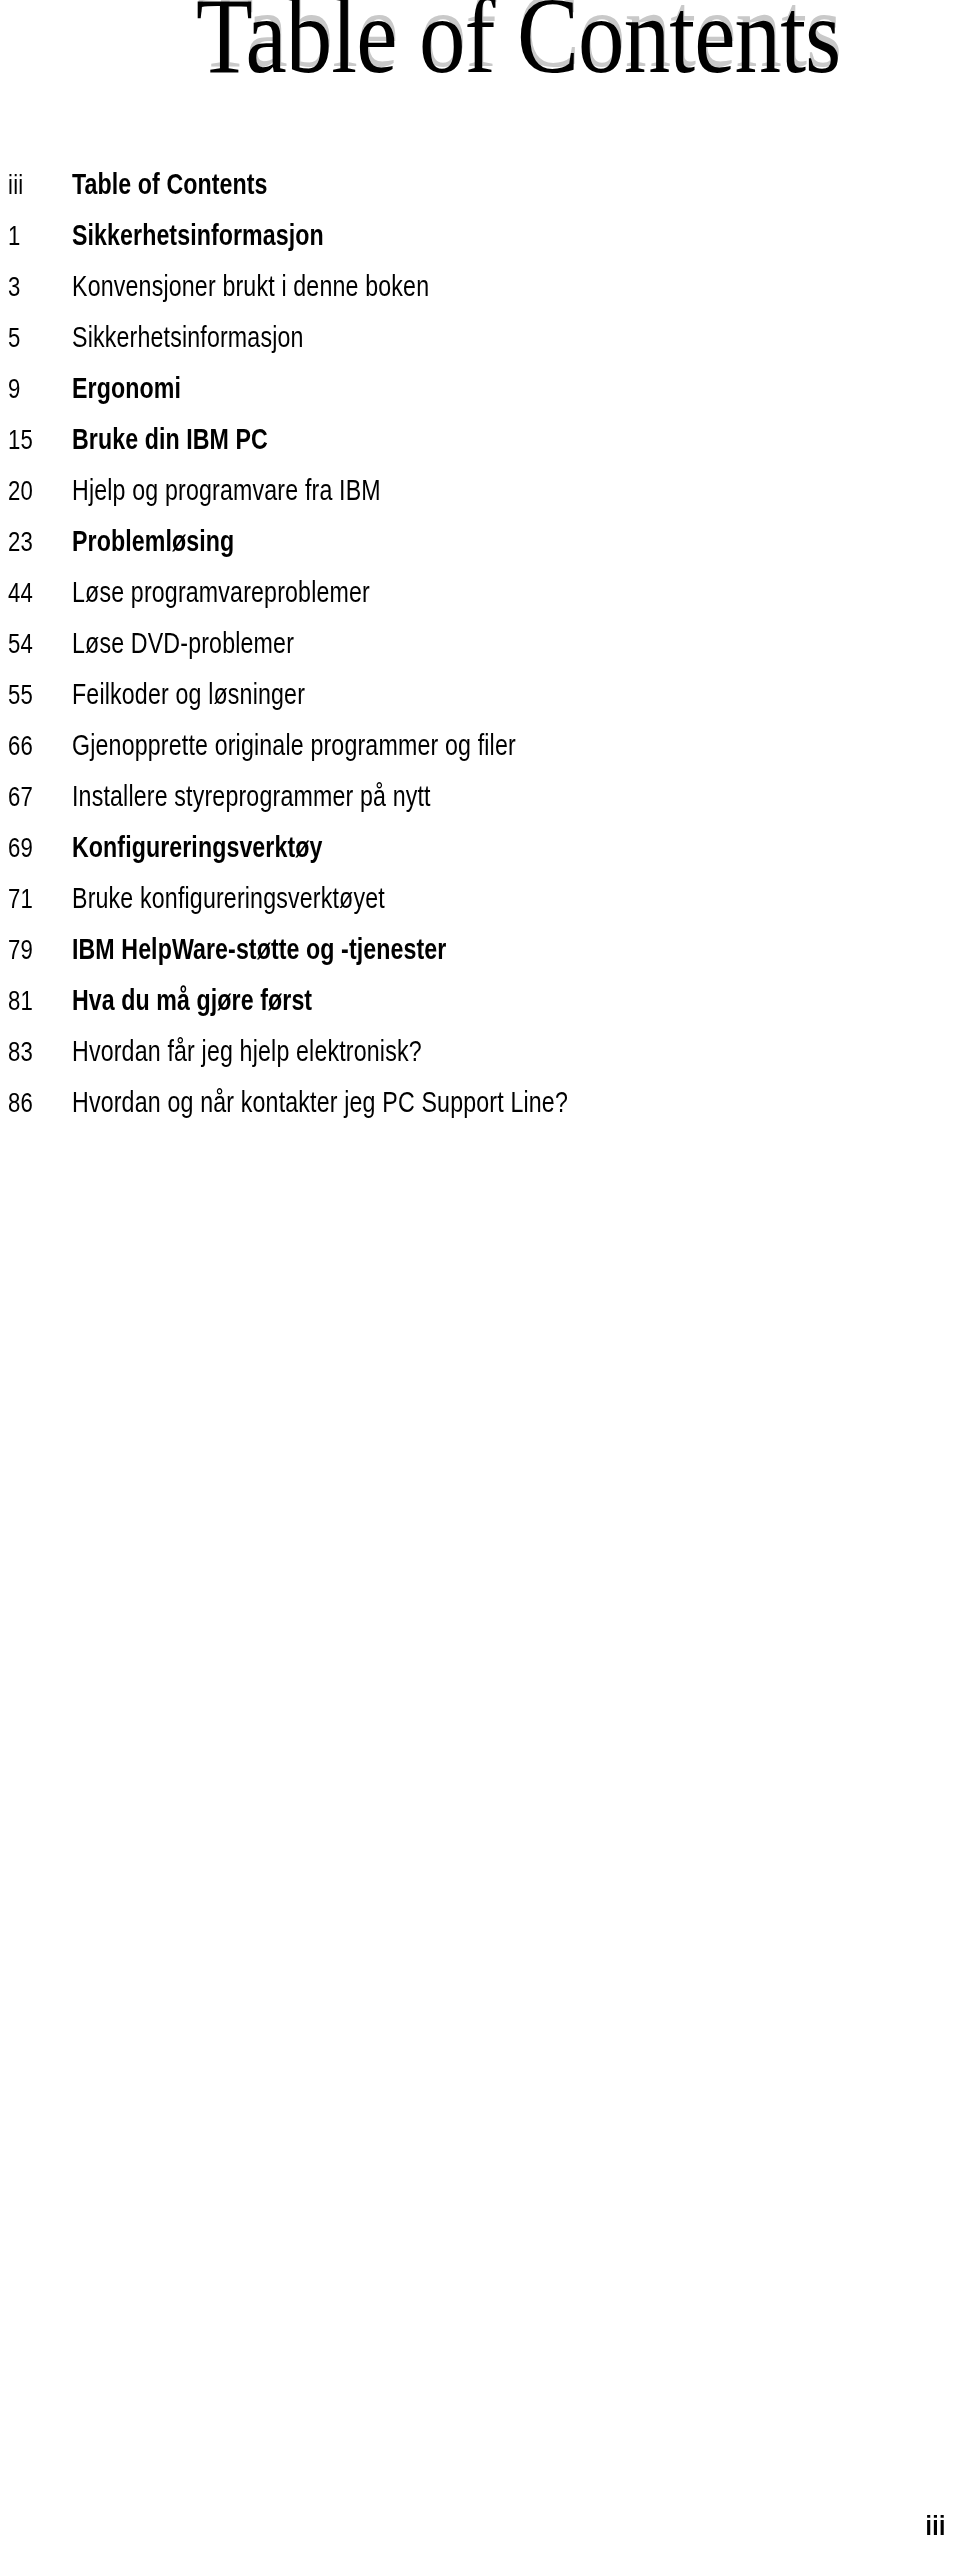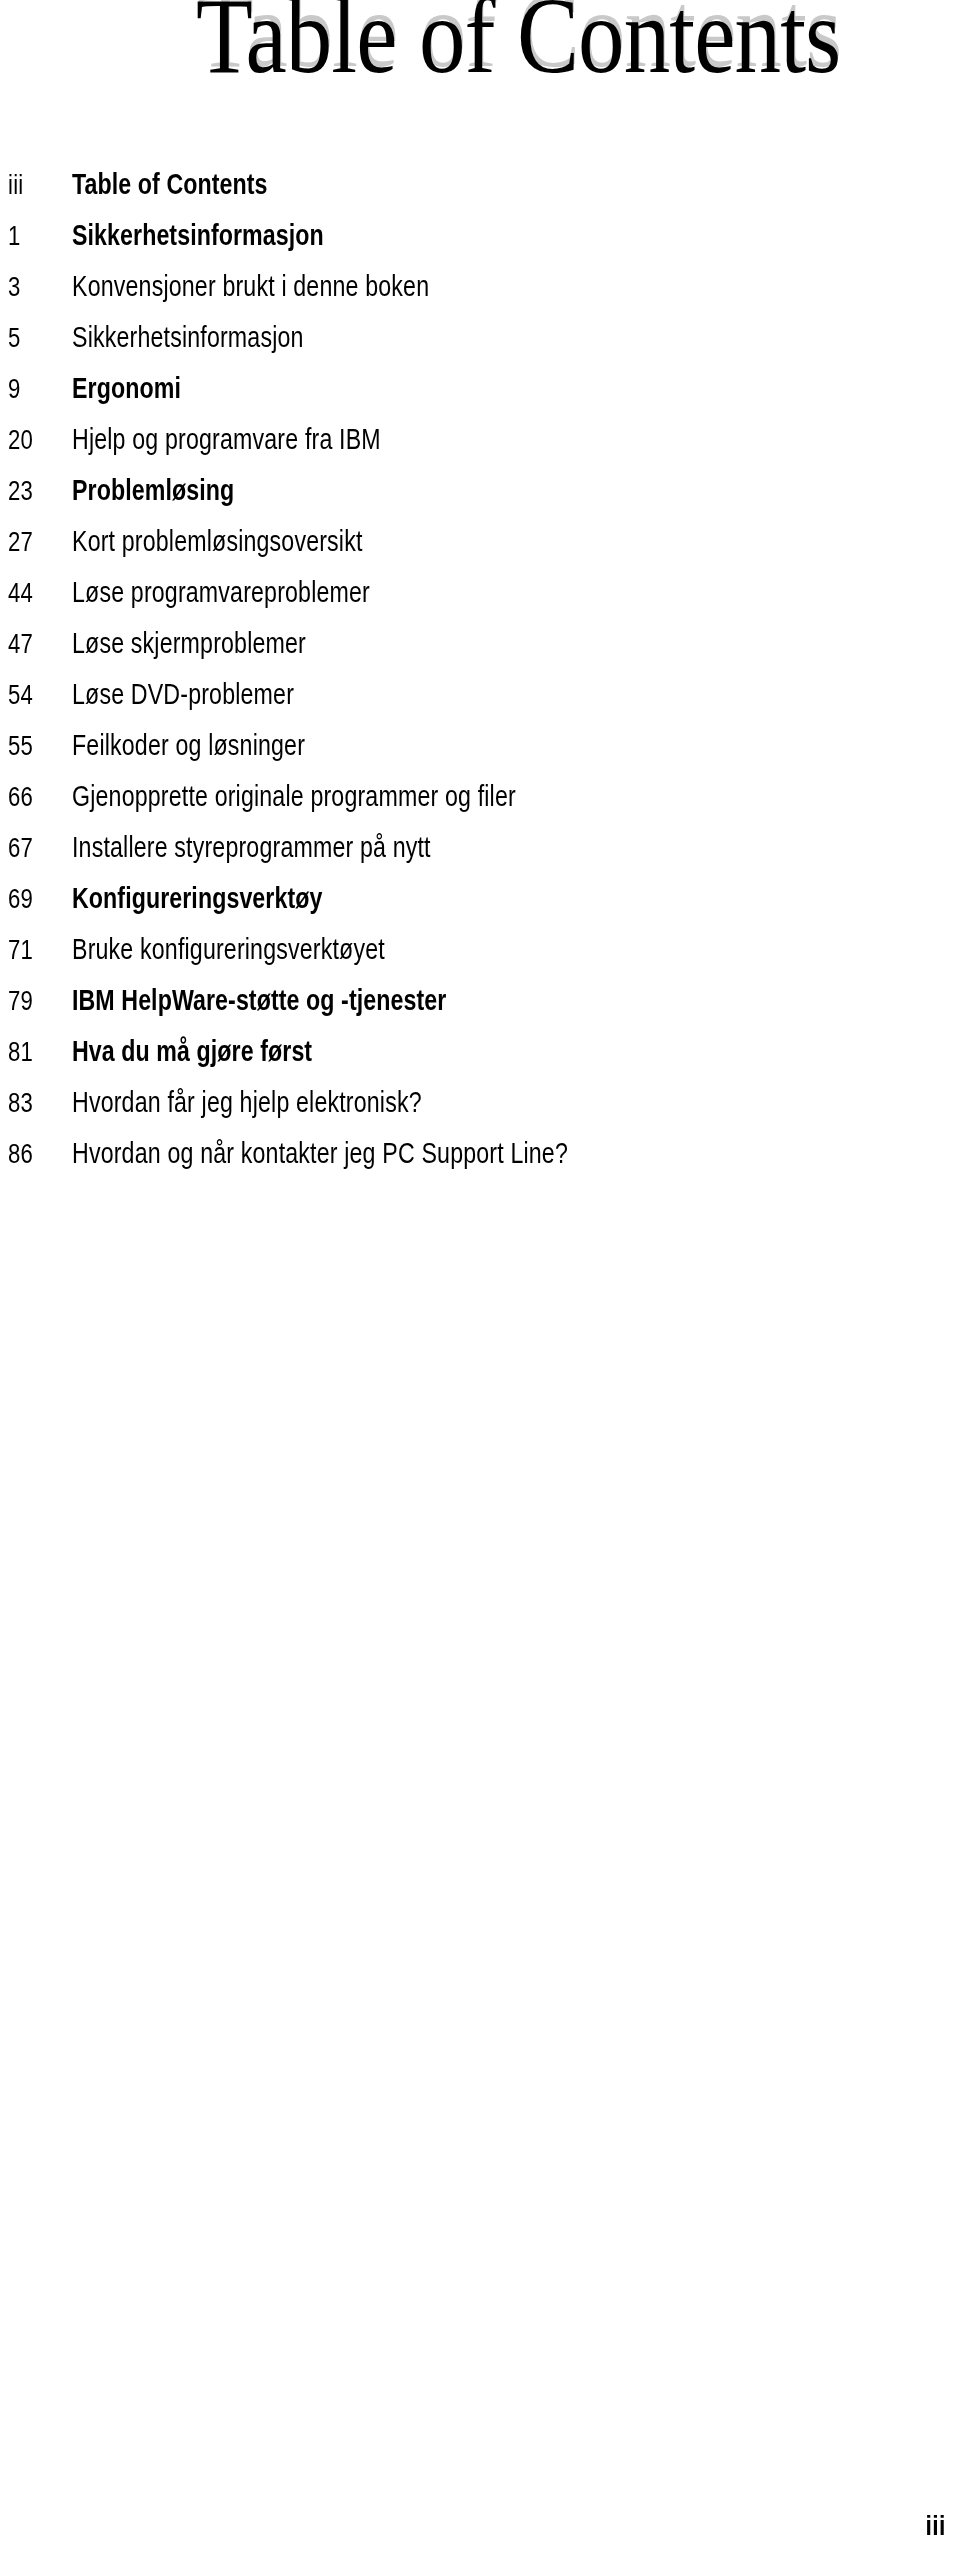--- a/index.html
+++ b/index.html
@@ -130,41 +130,37 @@
       <span class="toc-title">Konvensjoner brukt i denne boken</span>
     </div>
     <div class="toc-row">
       <span class="toc-page">5</span>
       <span class="toc-title">Sikkerhetsinformasjon</span>
     </div>
     <div class="toc-row bold">
       <span class="toc-page">9</span>
       <span class="toc-title">Ergonomi</span>
     </div>
+    <div class="toc-row bold">
+      <span class="toc-page">15</span>
+      <span class="toc-title">Bruke din IBM PC</span>
+    </div>
     <div class="toc-row">
       <span class="toc-page">20</span>
       <span class="toc-title">Hjelp og programvare fra IBM</span>
     </div>
     <div class="toc-row bold">
       <span class="toc-page">23</span>
       <span class="toc-title">Problemløsing</span>
     </div>
     <div class="toc-row">
-      <span class="toc-page">27</span>
-      <span class="toc-title">Kort problemløsingsoversikt</span>
-    </div>
-    <div class="toc-row">
       <span class="toc-page">44</span>
       <span class="toc-title">Løse programvareproblemer</span>
     </div>
     <div class="toc-row">
-      <span class="toc-page">47</span>
-      <span class="toc-title">Løse skjermproblemer</span>
-    </div>
-    <div class="toc-row">
       <span class="toc-page">54</span>
       <span class="toc-title">Løse DVD-problemer</span>
     </div>
     <div class="toc-row">
       <span class="toc-page">55</span>
       <span class="toc-title">Feilkoder og løsninger</span>
     </div>
     <div class="toc-row">
       <span class="toc-page">66</span>
       <span class="toc-title">Gjenopprette originale programmer og filer</span>

